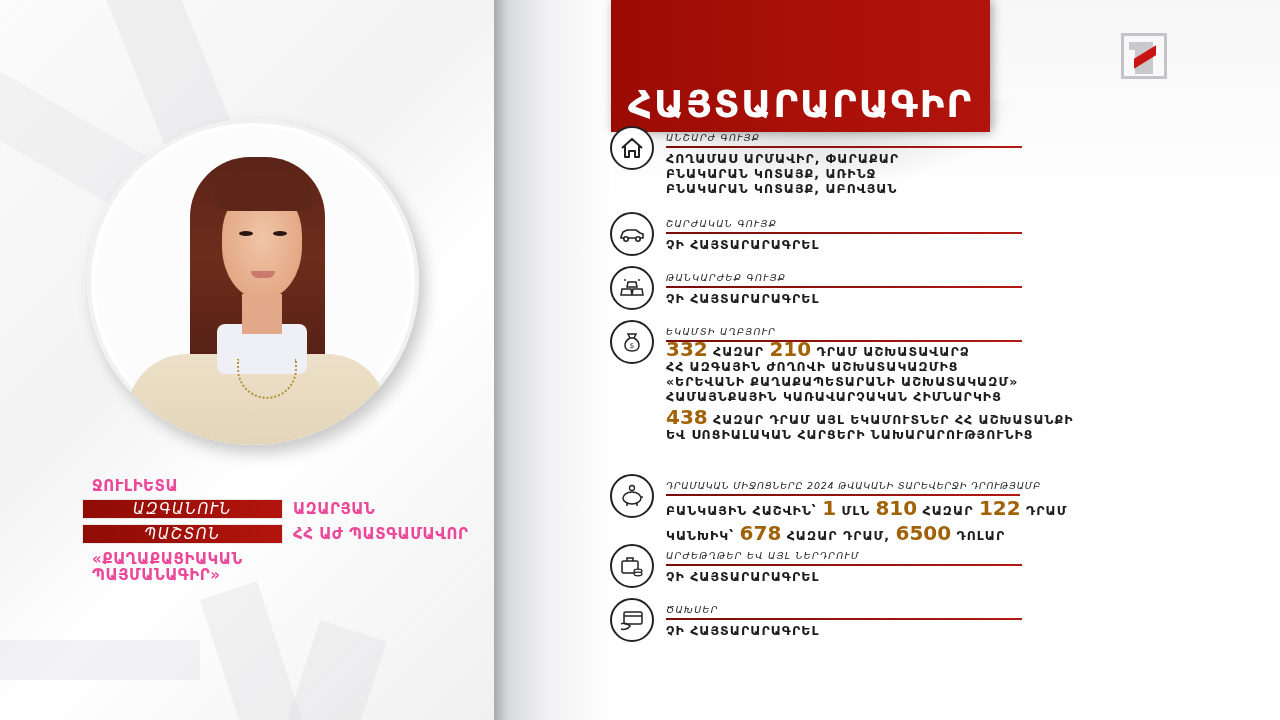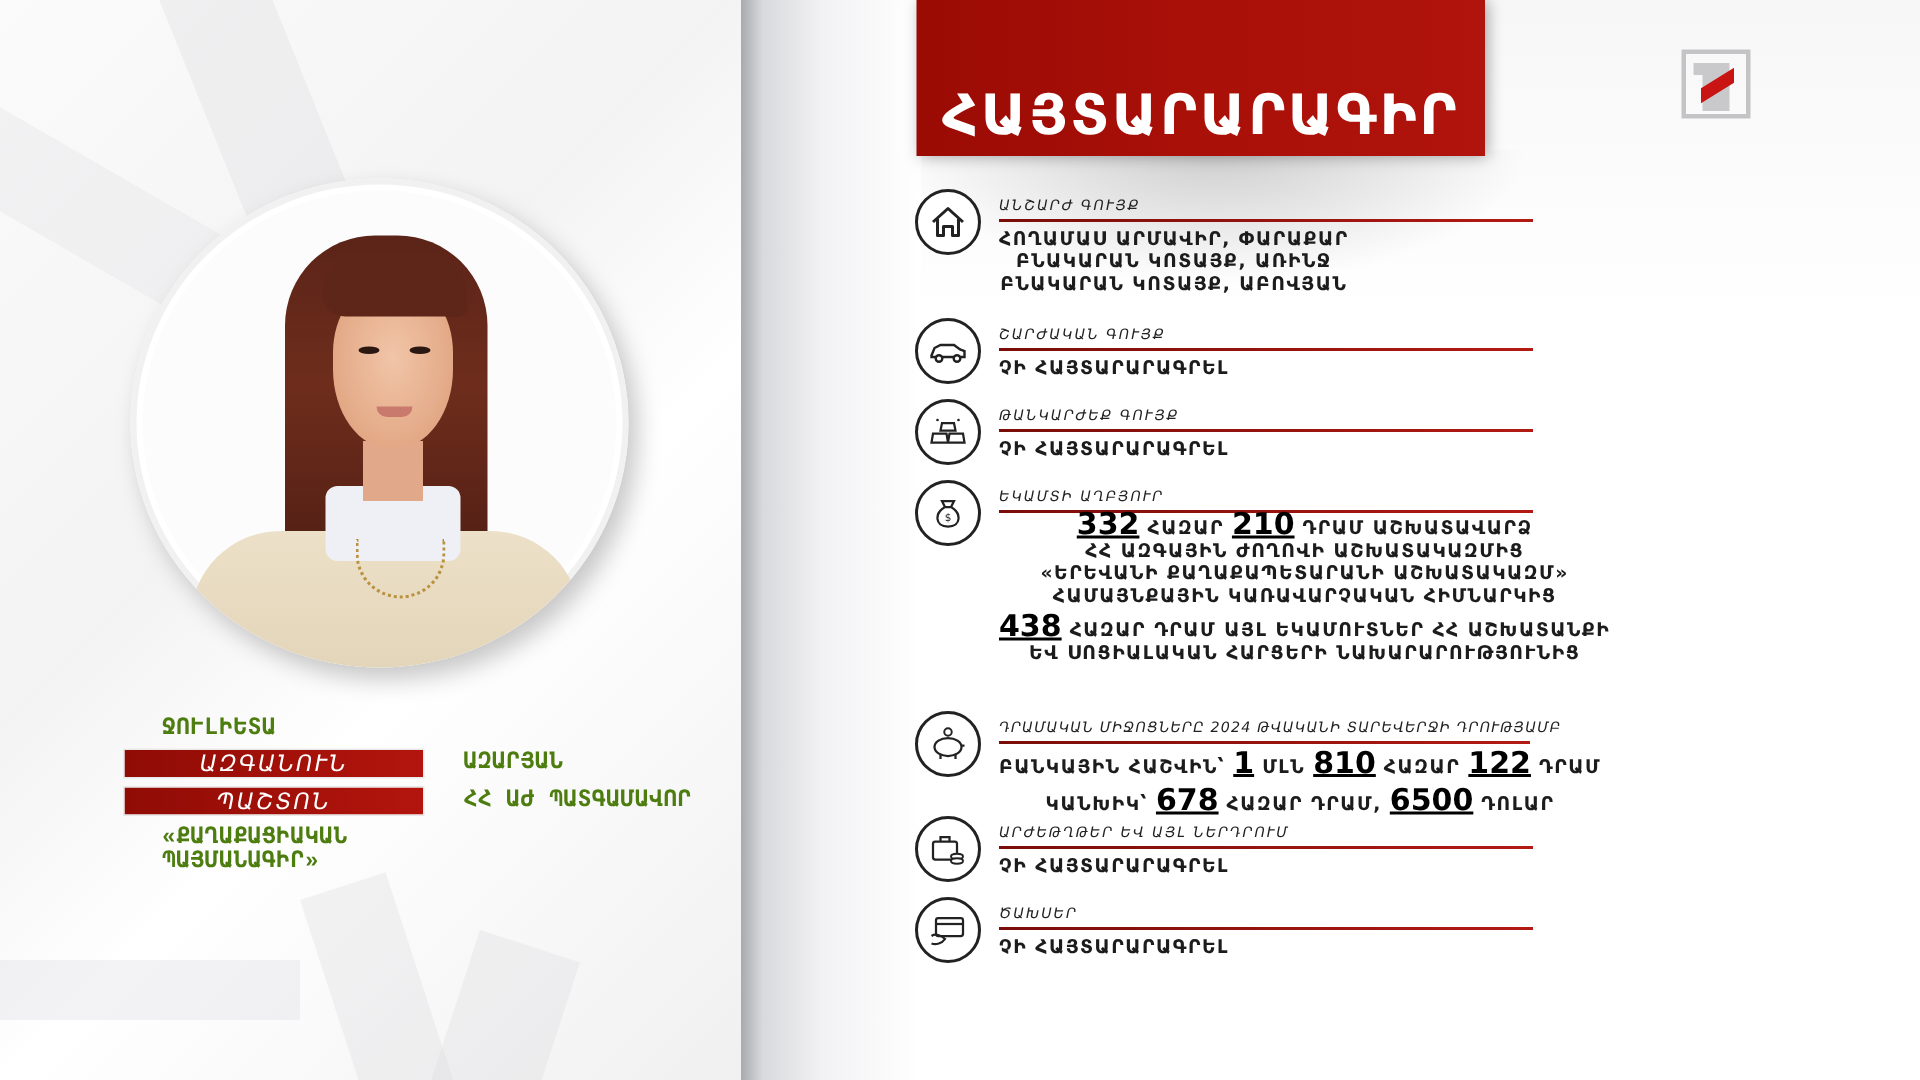--- a/index.html
+++ b/index.html
@@ -30,21 +30,21 @@
       position: absolute; left: 614px; top: 0; width: 666px; height: 720px;
       background: linear-gradient(180deg, #f7f7f8 0%, #ffffff 30%, #ffffff 100%);
     }
     .header-shadow {
       position: absolute; left: 600px; top: 100px; width: 420px; height: 90px;
       background: radial-gradient(ellipse at 50% 0%, rgba(0,0,0,0.18) 0%, rgba(0,0,0,0) 70%);
     }
 
     
     .title-block {
-      position: absolute; left: 611px; top: 0; width: 379px; height: 104px;
+      position: absolute; left: 611px; top: 0; width: 379px; height: 132px;
       background: linear-gradient(90deg, #9a0b04 0%, #a91008 50%, #b0140c 100%);
       box-shadow: 2px 0 10px rgba(0,0,0,0.35);
       display: flex; align-items: flex-end; justify-content: center; padding-bottom: 6px;
     }
     .title-text {
       color: #fff; font-family: "DejaVu Sans", sans-serif; font-weight: bold;
       font-size: 37px; letter-spacing: 2px;
     }
 
     
@@ -103,22 +103,22 @@
     
     .info { position: absolute; left: 82px; top: 478px; }
     .info-row { display: flex; align-items: center; margin-bottom: 5px; }
     .info-label {
       width: 201px; height: 20px; background: linear-gradient(90deg, #8f0c05, #b3150d);
       color: #fff; font-style: italic; font-size: 15px; letter-spacing: 1.5px;
       display: flex; align-items: center; justify-content: center;
       border: 1px solid #e9e9e9;
     }
     .info-value {
-      margin-left: 26px; font-weight: bold; font-size: 15px; letter-spacing: 0.5px;
-      color: #4d7c0f; line-height: 16px; font-family: Liberation Mono, monospace;
+      margin-left: 10px; font-weight: bold; font-size: 15px; letter-spacing: 0.5px;
+      color: #ec4899; line-height: 16px;
     }
 
     
     .sections { position: absolute; left: 610px; top: 124px; width: 480px; }
     .section { position: absolute; left: 0; width: 480px; }
     .sec-icon {
       position: absolute; left: 0; top: 0; width: 44px; height: 44px;
       border: 2px solid #222; border-radius: 50%; background: #fff;
       display: flex; align-items: center; justify-content: center;
     }
@@ -126,23 +126,23 @@
     .sec-title {
       position: absolute; left: 56px; top: 6px; font-size: 9.5px; font-style: italic;
       letter-spacing: 1.3px; color: #222;
     }
     .sec-line {
       position: absolute; left: 56px; top: 20px; width: 356px; height: 2px;
       background: linear-gradient(90deg, #7a0d09, #b31a14);
     }
     .sec-body {
       position: absolute; left: 56px; top: 25px; font-weight: bold; font-size: 12.5px;
-      letter-spacing: 1px; line-height: 15px; color: #1c1c1c; white-space: nowrap; text-align: center;
-    }
-    .big { color: #000000; font-size: 20px; font-weight: bold; letter-spacing: 0; text-decoration: underline; }
+      letter-spacing: 1px; line-height: 15px; color: #1c1c1c; white-space: nowrap;
+    }
+    .big { color: #a16207; font-size: 20px; font-weight: bold; letter-spacing: 0; }
     .gap { height: 6px; }
   </style>
 </head>
 <body>
 
 <div class="left-panel">
   <div class="streak s1"></div>
   <div class="streak s2"></div>
   <div class="streak s3"></div>
   <div class="streak s4"></div>

